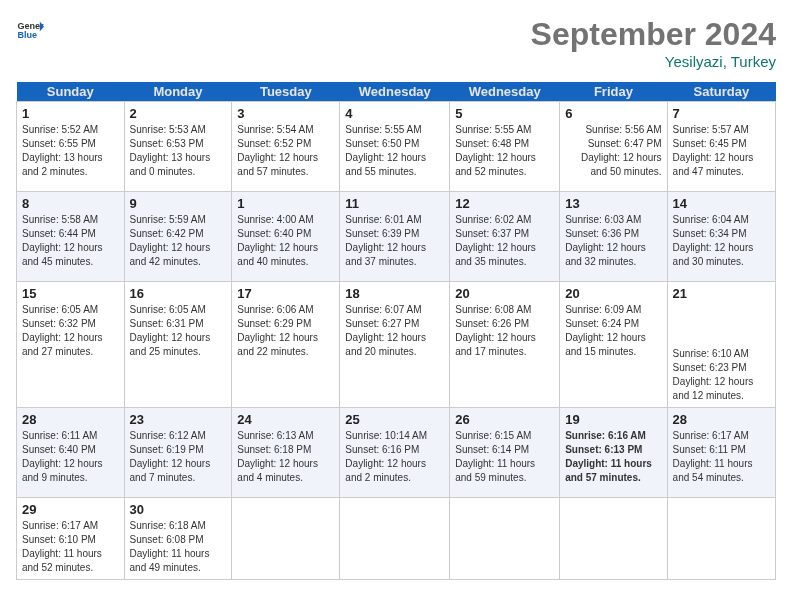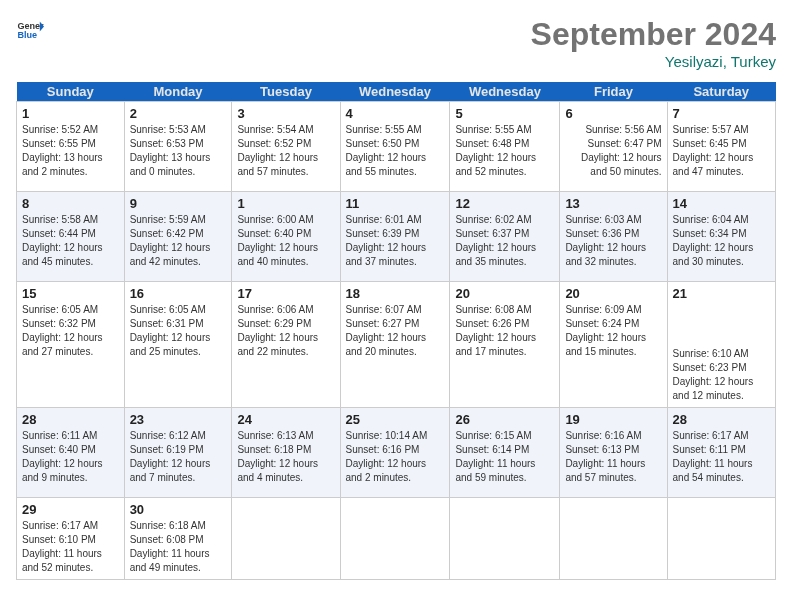--- a/index.html
+++ b/index.html
@@ -171,21 +171,21 @@
         </td>
         <td>
           <span class="day-number">9</span>
           <div class="day-info" style="white-space: pre-line;">Sunrise: 5:59 AM
 Sunset: 6:42 PM
 Daylight: 12 hours
 and 42 minutes.</div>
         </td>
         <td>
           <span class="day-number">1</span>
-          <div class="day-info" style="white-space: pre-line;">Sunrise: 6:00 AM
+          <div class="day-info" style="white-space: pre-line;">Sunrise: 4:00 AM
 Sunset: 6:40 PM
 Daylight: 12 hours
 and 40 minutes.</div>
         </td>
         <td>
           <span class="day-number">11</span>
           <div class="day-info" style="white-space: pre-line;">Sunrise: 6:01 AM
 Sunset: 6:39 PM
 Daylight: 12 hours
 and 37 minutes.</div>
@@ -294,21 +294,21 @@
         </td>
         <td>
           <span class="day-number">26</span>
           <div class="day-info" style="white-space: pre-line;">Sunrise: 6:15 AM
 Sunset: 6:14 PM
 Daylight: 11 hours
 and 59 minutes.</div>
         </td>
         <td>
           <span class="day-number">19</span>
-          <div class="day-info" style="white-space: pre-line;">Sunrise: 6:16 AM
+          <div class="day-info" style="white-space: pre-line; font-weight: bold;">Sunrise: 6:16 AM
 Sunset: 6:13 PM
 Daylight: 11 hours
 and 57 minutes.</div>
         </td>
         <td>
           <span class="day-number">28</span>
           <div class="day-info" style="white-space: pre-line;">Sunrise: 6:17 AM
 Sunset: 6:11 PM
 Daylight: 11 hours
 and 54 minutes.</div>

